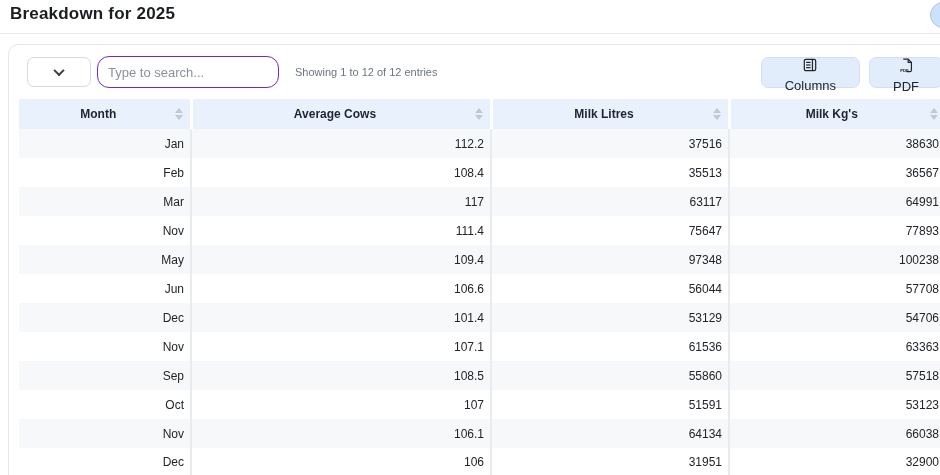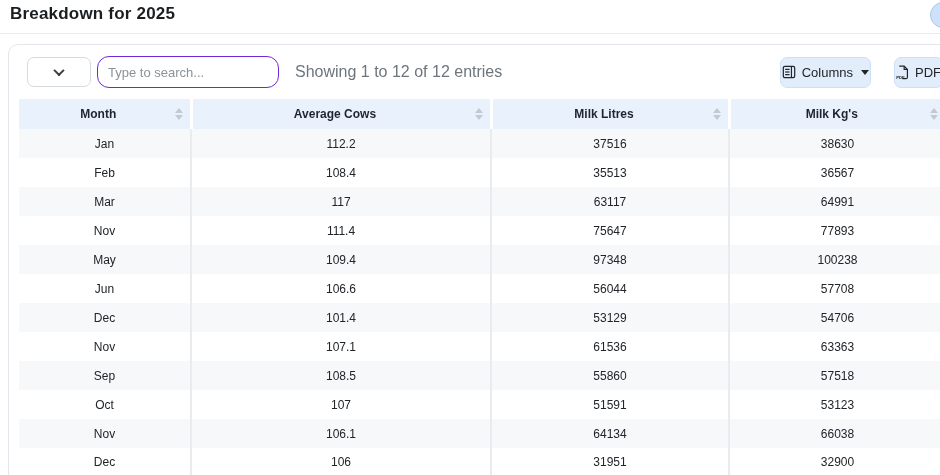--- a/index.html
+++ b/index.html
@@ -28,42 +28,42 @@
   }
   .chevron {
     width:8px; height:8px; border-right:2px solid #3a3f44; border-bottom:2px solid #3a3f44;
     transform:rotate(45deg) translate(-1px,-1px);
   }
   .search-input {
     margin-left:6px; width:182px; height:32px; border:1px solid #6d28d9; border-radius:12px;
     padding:0 10px; font-size:13px; font-family:"Liberation Sans", sans-serif; color:#212529; outline:none;
   }
   .search-input::placeholder { color:#8b9299; }
-  .entries-info { margin-left:16px; font-size:16px; color:#6d757d; }
+  .entries-info { margin-left:16px; font-size:11px; color:#6d757d; }
   .spacer { flex:1; }
 
   .btn {
-    display:flex; align-items:center; gap:6px; height:31px; padding:0 1px; margin-left:23px;
+    display:flex; align-items:center; gap:6px; height:31px; padding:0 23px; margin-left:9px;
     background:#e1edfb; border:1px solid #cfe0f6; border-radius:7px;
-    font-size:13px; font-family:"Liberation Sans", sans-serif; color:#212529; cursor:pointer; white-space:nowrap;
+    font-size:13px; font-family:"Liberation Sans", sans-serif; color:#212529; cursor:pointer; white-space:nowrap;flex-direction:column;
   }
   .btn svg { display:block; }
   .caret-down {
     width:0; height:0; margin-left:2px;
     border-left:4px solid transparent; border-right:4px solid transparent; border-top:5px solid #212529;
   }
 
   table { margin-top:11px; border-collapse:collapse; table-layout:fixed; width:926px; }
   thead th {
     background:#e9f2fc; height:30px; font-size:12px; font-weight:bold; color:#1f2430;
     text-align:center; position:relative; padding:0 18px 0 6px; cursor:pointer;
   }
   thead th + th { border-left:3px solid #ffffff; }
   tbody td {
-    height:29px; font-size:12px; color:#212529; text-align:center; padding:0 6px;
+    height:29px; font-size:12px; color:#212529; text-align:right; padding:0 6px;
   }
   tbody td + td { border-left:2px solid #e9ecef; }
   tbody tr:nth-child(odd) { background:#f7f8f9; }
   tbody tr:last-child td { border-bottom:1px solid #dfe3e7; }
 
   .sort-icon {
     position:absolute; right:7px; top:50%; transform:translateY(-50%);
     display:flex; flex-direction:column; align-items:center; gap:2px;
   }
   .tri-up { width:0; height:0; border-left:4px solid transparent; border-right:4px solid transparent; border-bottom:5px solid #c3c9d1; }

